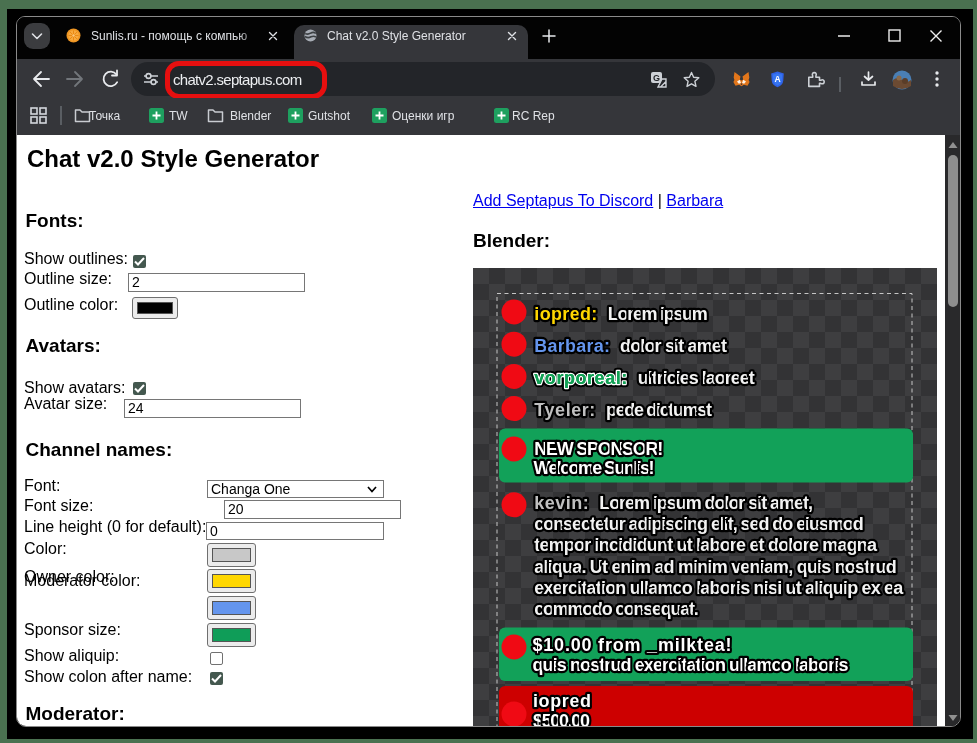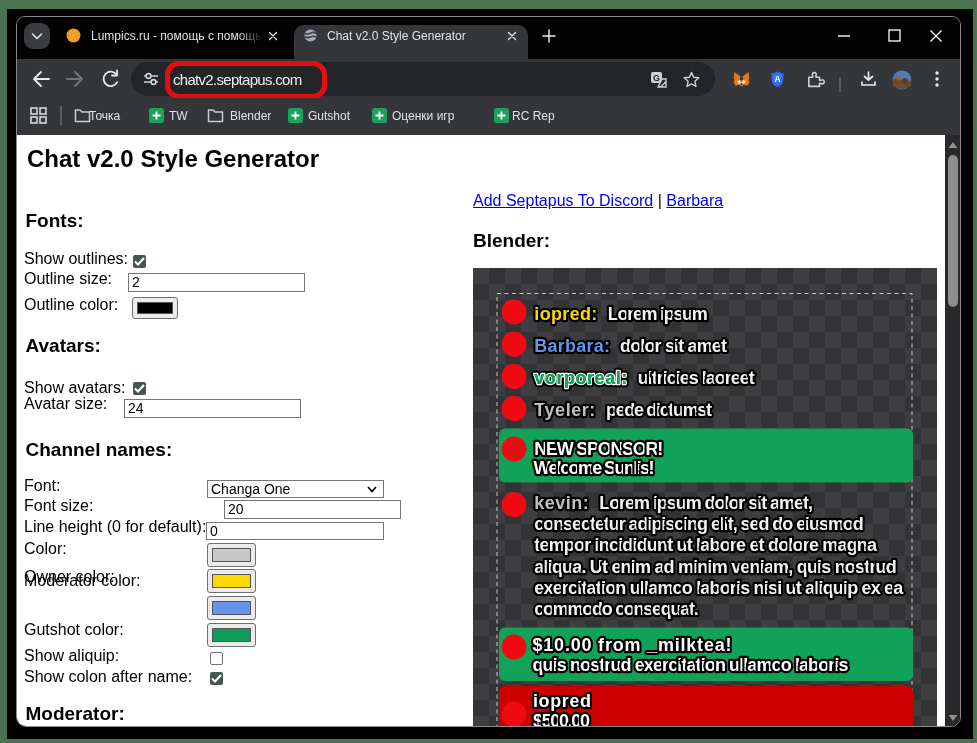--- a/index.html
+++ b/index.html
@@ -49,21 +49,21 @@
         <path d="M1.5 2 L6 6.5 L10.5 2" stroke="#dfe1e5" stroke-width="1.6" fill="none" stroke-linecap="round" stroke-linejoin="round"></path>
       </svg>
     </div>
 
   <svg class="abs" style="left:49px;top:11px" width="15" height="15">
       <circle cx="7.5" cy="7.5" r="7" fill="#ef9623"></circle>
       <circle cx="7.5" cy="7.5" r="5.2" fill="#f8a93d"></circle>
       <path d="M7.5 2.5 L7.5 12.5 M2.5 7.5 L12.5 7.5 M4 4 L11 11 M11 4 L4 11" stroke="#e8860f" stroke-width="0.9"></path>
       <circle cx="7.5" cy="7.5" r="1.2" fill="#fcc97e"></circle>
     </svg>
-  <div class="abs tabtitle" style="left:74px;width:172px;overflow:hidden;-webkit-mask-image:linear-gradient(90deg,#000 85%,transparent)">Lumpics.ru - помощь с помощь</div>
+  <div class="abs tabtitle" style="left:74px;width:172px;overflow:hidden;-webkit-mask-image:linear-gradient(90deg,#000 85%,transparent)">Sunlis.ru - помощь с компью</div>
   <svg class="abs" style="left:250px;top:13px" width="12" height="12" viewBox="0 0 12 12">
       <path d="M2.5 2.5 L9.5 9.5 M9.5 2.5 L2.5 9.5" stroke="#dfe1e5" stroke-width="1.4" stroke-linecap="round"></path>
     </svg>
 
   <div class="abs" id="tab2"></div>
   <svg class="abs" style="left:287px;top:12px" width="13" height="13" viewBox="0 0 13 13">
       <circle cx="6.5" cy="6.5" r="6" fill="#a8adb5"></circle>
       <path d="M1.2 4.5 Q4 6 6.5 4.2 Q9.5 2.5 11.8 4.5 M1 7.5 Q4 9.5 7 7.8 Q10 6.5 12 8.2" stroke="#3c4043" stroke-width="1.6" fill="none"></path>
     </svg>
   <div class="abs tabtitle" style="left:310px">Chat v2.0 Style Generator</div>
@@ -224,21 +224,21 @@
     <div style="left:4px;top:4px;width:39px;height:14px;background:#c8c8c8"></div>
   </div>
 <div class="abs lbl" style="left:24px;top:568px">Owner color:</div>
 <div class="abs cbtn" style="left:207px;top:569px;width:49px;height:24px">
     <div style="left:4px;top:4px;width:39px;height:14px;background:#ffd700"></div>
   </div>
 <div class="abs lbl" style="left:24px;top:572px">Moderator color:</div>
 <div class="abs cbtn" style="left:207px;top:596px;width:49px;height:24px">
     <div style="left:4px;top:4px;width:39px;height:14px;background:#6495ed"></div>
   </div>
-<div class="abs lbl" style="left:24px;top:621px">Gutshot color:</div>
+<div class="abs lbl" style="left:24px;top:621px">Sponsor size:</div>
 <div class="abs cbtn" style="left:207px;top:623px;width:49px;height:24px">
     <div style="left:4px;top:4px;width:39px;height:14px;background:#0f9d58"></div>
   </div>
 <div class="abs lbl" style="left:24px;top:647px">Show aliquip:</div>
 <div class="abs cb" style="left:210px;top:652px"></div>
 <div class="abs lbl" style="left:24px;top:668px">Show colon after name:</div>
 <div class="abs cbc" style="left:210px;top:672px">
     <svg width="11" height="9" viewBox="0 0 11 9">
       <path d="M1 4.5 L4 7.5 L10 1" stroke="#fff" stroke-width="2" fill="none"></path>
     </svg>

